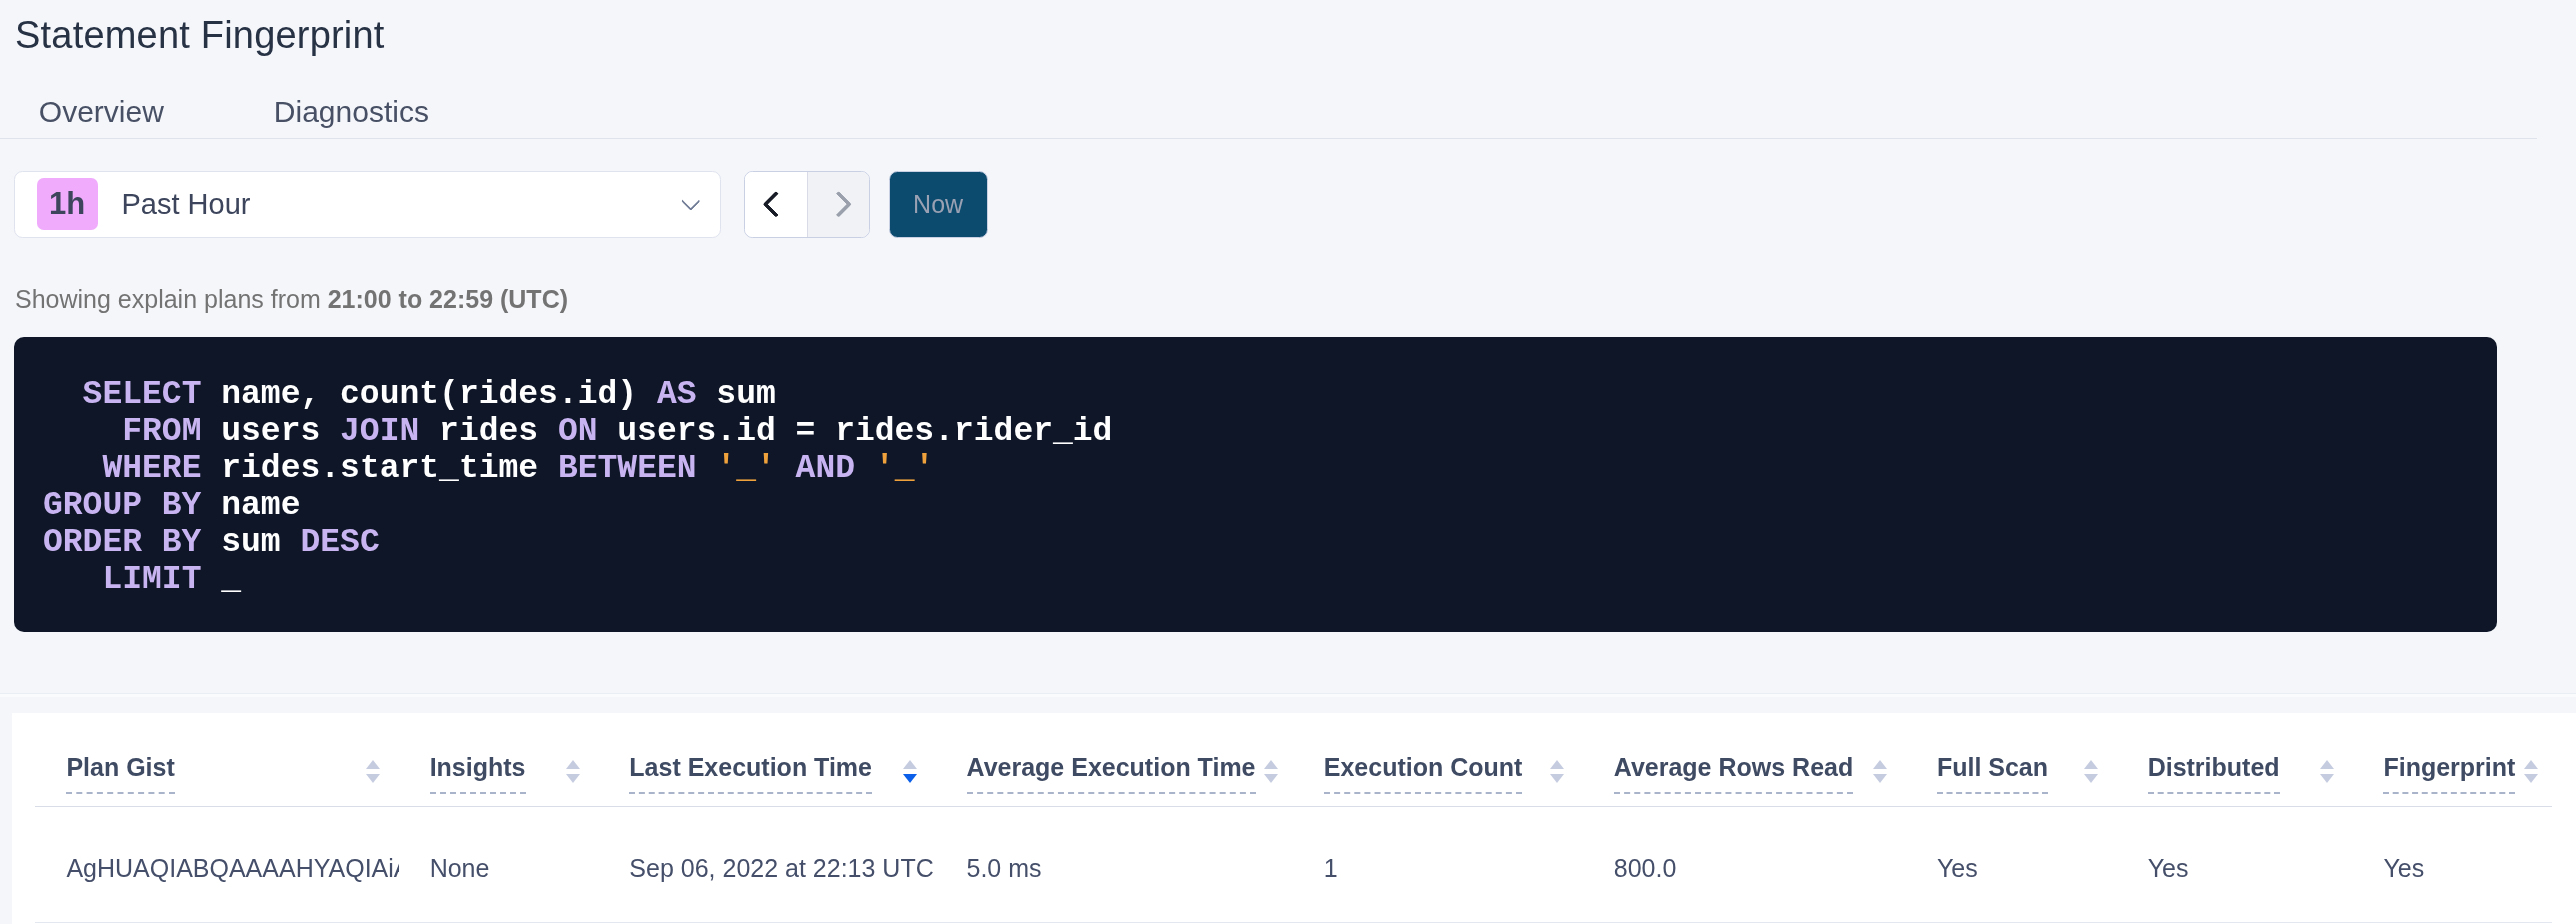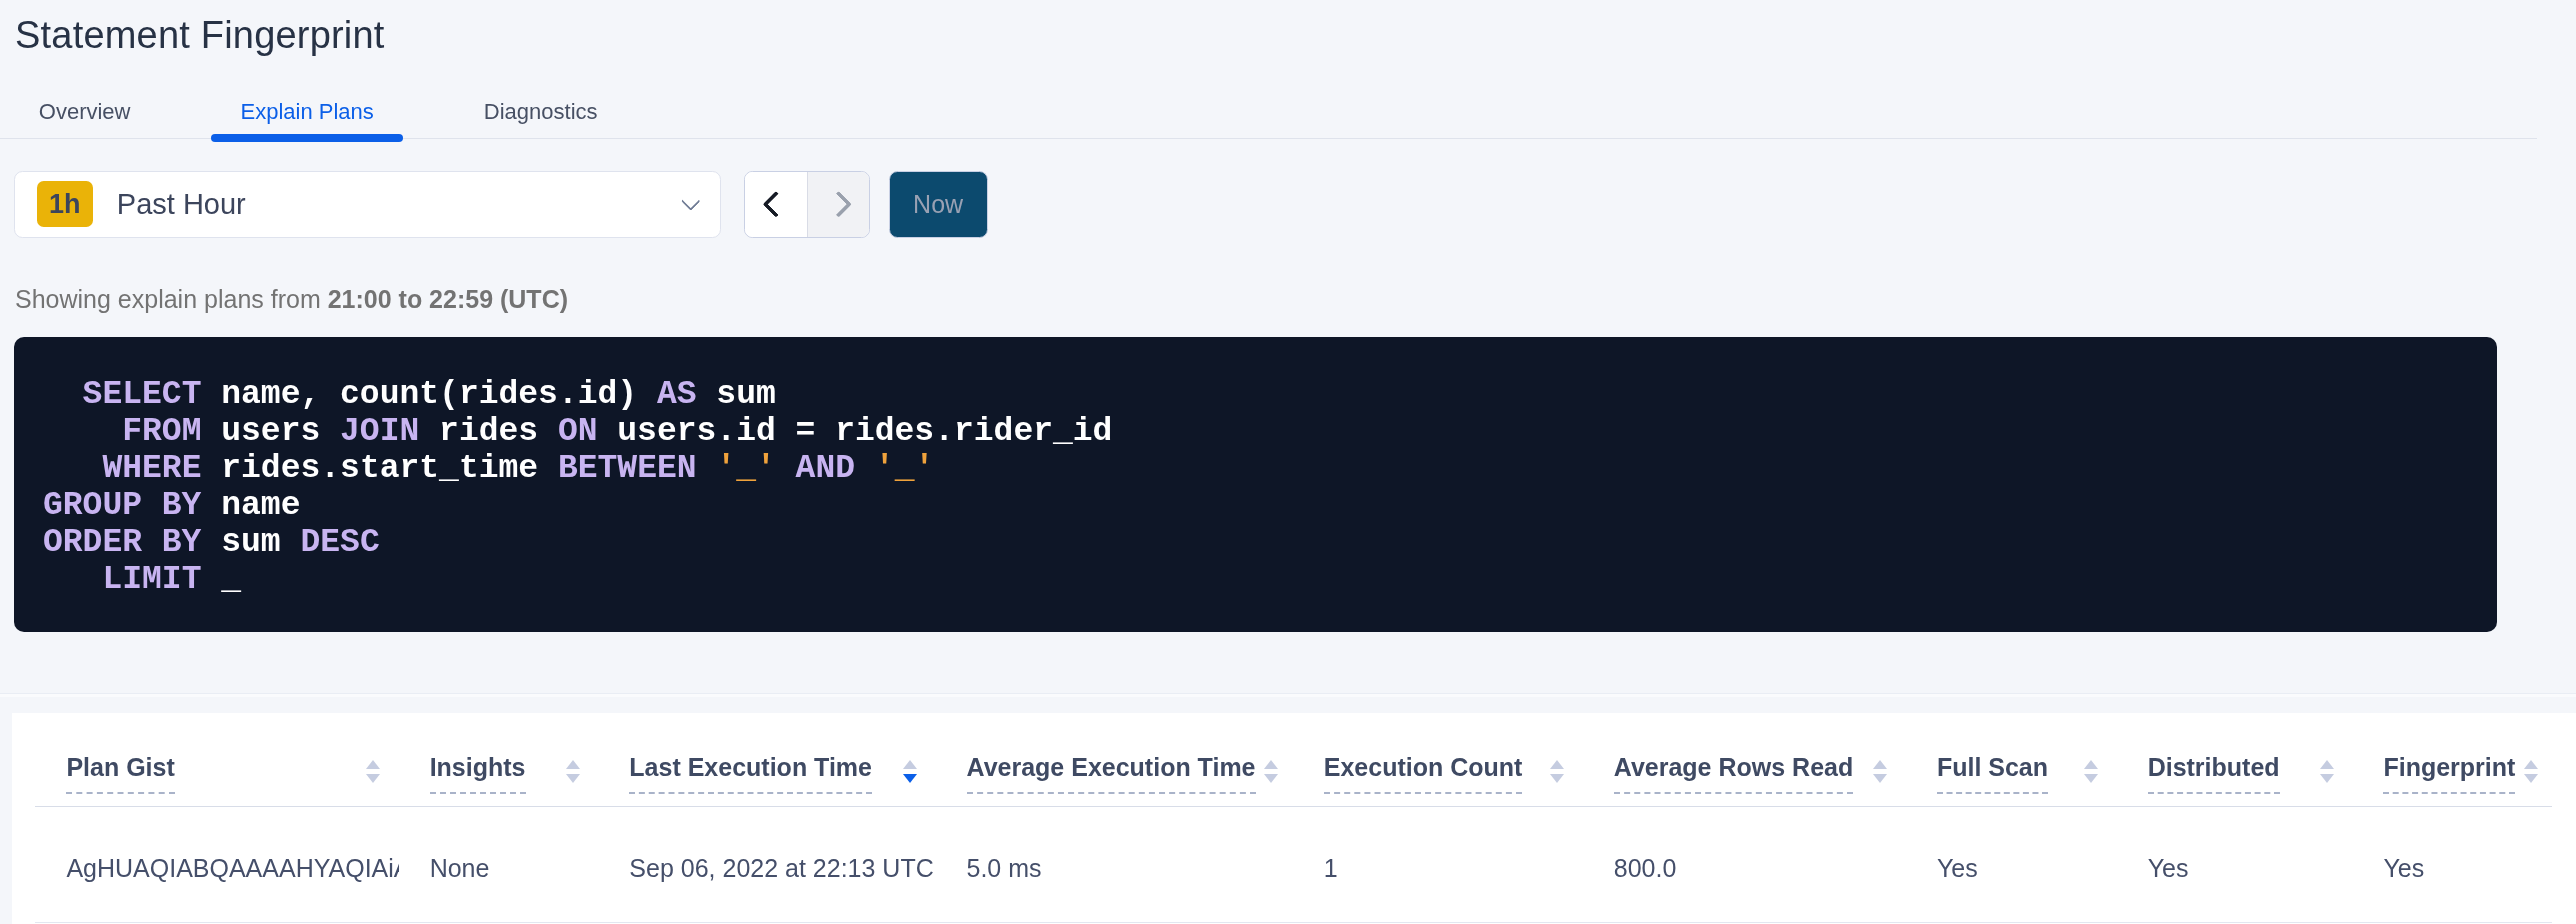--- a/index.html
+++ b/index.html
@@ -19,38 +19,38 @@
   .tabs-bar {
     margin-top:30px; padding-left:9.3px;
     height:52px; display:flex; align-items:center;
     border-bottom:1.7px solid #dfe3ec;
     width:2537px;
   }
   .tab {
     position:relative; height:100%;
     display:flex; align-items:center;
     padding:0 29.5px; margin-right:51px;
-    font-size:22px; color:#475064; cursor:pointer;
+    font-size:30px; color:#475064; cursor:pointer;
   }
   .tab.active { color:#0b5fe8; font-weight:500; }
   .tab.active::after {
     content:""; position:absolute; left:0; right:0; bottom:-4.2px;
     height:7.6px; background:#0b5fe8; border-radius:4.2px;
   }
   
   .controls { margin:32px 0 0 13.5px; display:flex; align-items:center; }
   .time-dropdown {
     width:707px; height:67px; background:#ffffff;
     border:1.7px solid #dfe3ee; border-radius:8.4px;
     display:flex; align-items:center; padding:0 22px;
     cursor:pointer;
   }
   .time-badge {
-    background:#eab308; border-radius:6.7px;
-    padding:7.6px 12.6px; font-size:27px; font-weight:700; color:#3c455c;
+    background:#f0abfc; border-radius:6.7px;
+    padding:7.6px 12.6px; font-size:31px; font-weight:700; color:#3c455c;
   }
   .time-label { margin-left:23.6px; font-size:29px; color:#3c455c; }
   .dd-caret { margin-left:auto; display:flex; }
   .nav-group {
     margin-left:23.6px; height:67px; display:flex;
     border:1.7px solid #c9d0e4; border-radius:8.4px; overflow:hidden;
     background:#fff;
   }
   .nav-btn {
     width:62px; height:100%; display:flex;
@@ -120,21 +120,20 @@
   .chev-right { transform:rotate(-45deg); border-color:#9aa1ad; }
   .chev-down-sm { width:13.5px; height:13.5px; border-width:2.5px; transform:rotate(45deg); border-color:#707c95; margin-top:-6.7px; }
 </style>
 </head>
 <body>
 
 <div class="page-title">Statement Fingerprint</div>
 
 <div class="tabs-bar" id="tabs">
     <div class="tab">Overview</div>
-    <div class="tab active">Explain Plans</div>
     <div class="tab">Diagnostics</div>
   </div>
 
 <div class="controls">
   <div class="time-dropdown">
     <span class="time-badge">1h</span>
     <span class="time-label">Past Hour</span>
     <span class="dd-caret">
         <span class="chev chev-down-sm"></span>
       </span>

